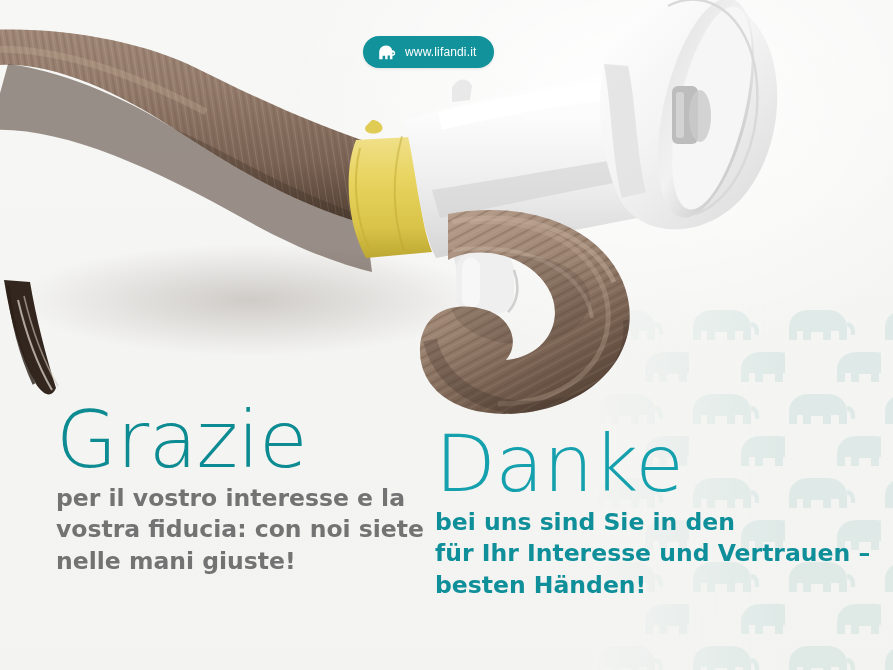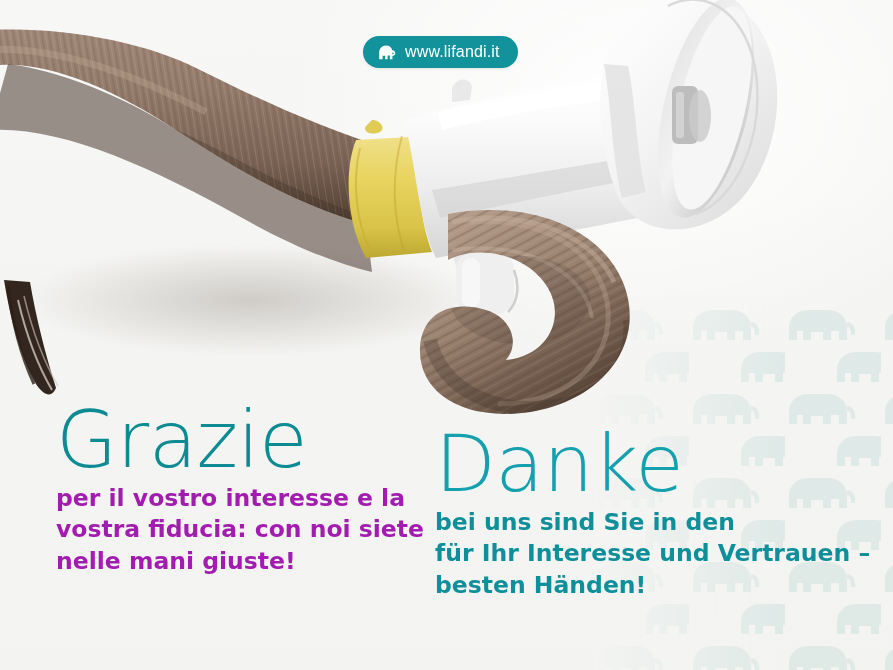--- a/index.html
+++ b/index.html
@@ -60,21 +60,21 @@
     z-index: 40;
   }
   .url-badge .ele-icon {
     width: 19px;
     height: 16px;
     display: block;
     flex: 0 0 auto;
   }
   .url-badge .url-text {
     color: #ffffff;
-    font-size: 16px;
+    font-size: 12px;
     letter-spacing: 0.15px;
     white-space: nowrap;
     font-family: "Liberation Sans", sans-serif;
   }
 
   
   .photo {
     position: absolute;
     left: 0;
     top: 0;
@@ -112,21 +112,21 @@
   }
   .headline-it { color: #0d8b92; }
   .headline-de { color: #14a0ad; }
 
   .body-copy {
     font-family: "DejaVu Sans", "Liberation Sans", sans-serif;
     font-size: 23.5px;
     line-height: 1.34;
     font-weight: 600;
     margin: 0;
-    color: #a21caf;
+    color: #737373;
   }
   .body-copy-de { color: #0f8f99; }
   .body-copy .ln { display: block; white-space: nowrap; }
 </style>
 </head>
 <body>
 
 <div id="stage">
 
   <div class="bg-grad"></div>

